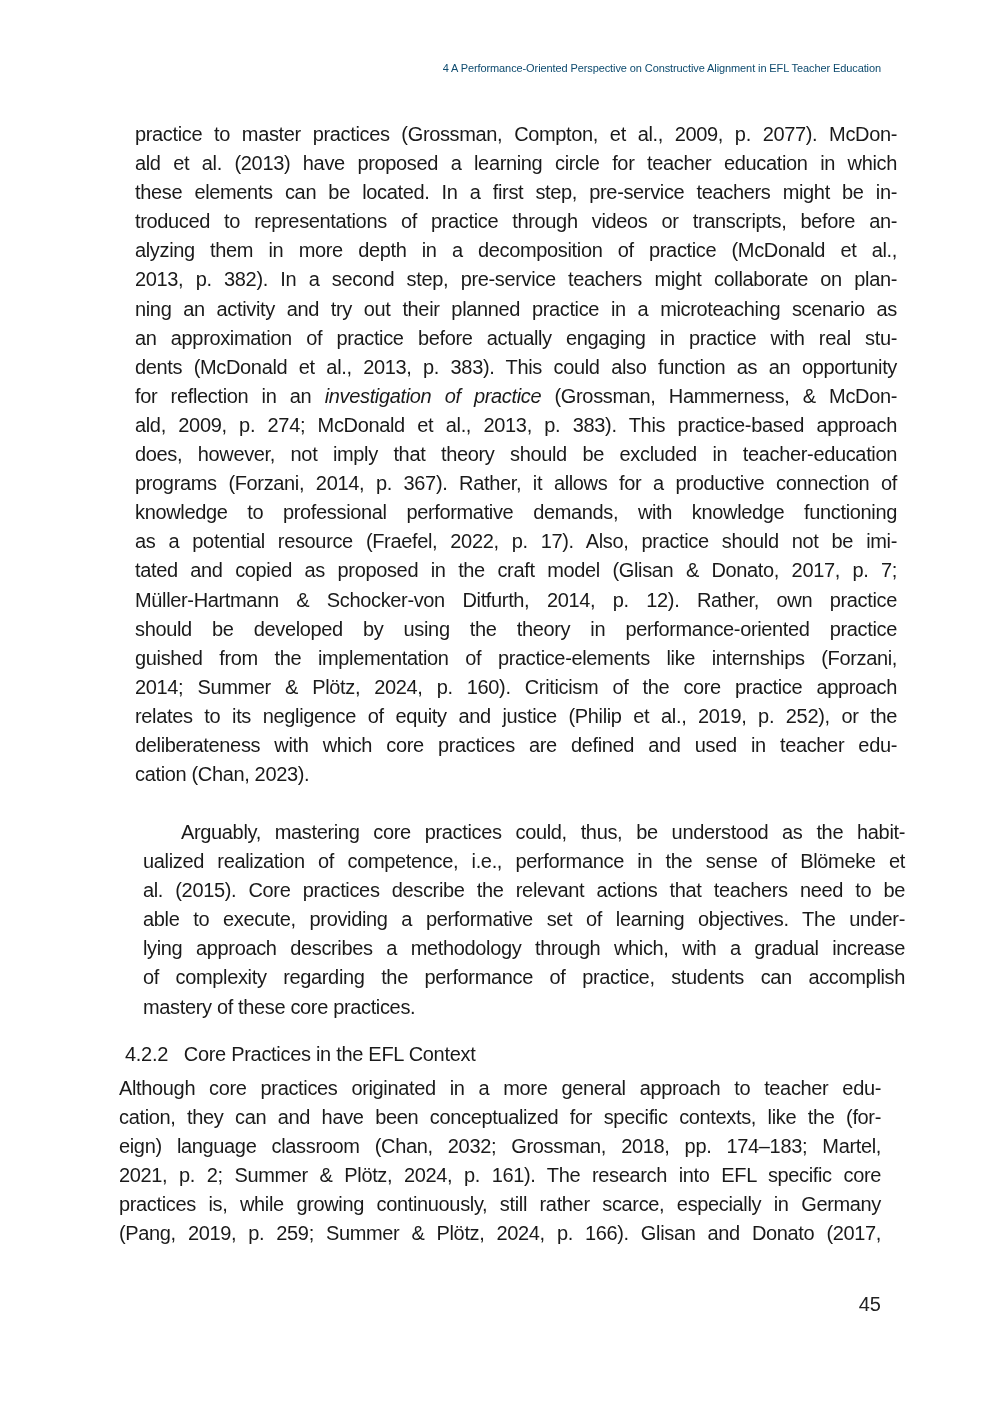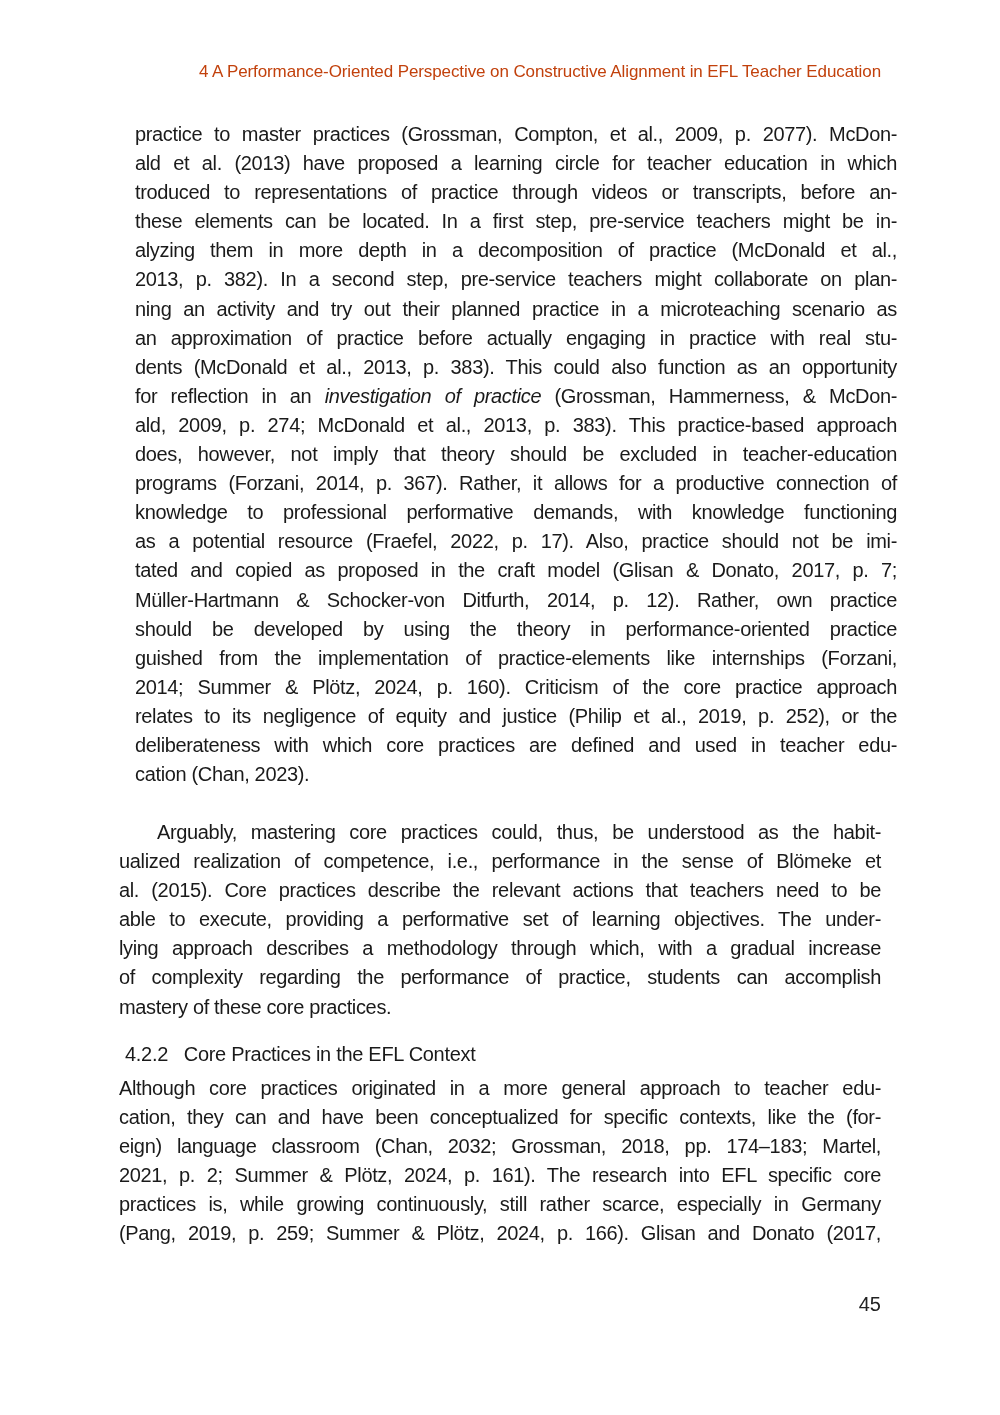--- a/index.html
+++ b/index.html
@@ -12,36 +12,36 @@
       height: 1415px;
       position: relative;
       overflow: hidden;
       color: #1a1a1a;
       font-family: "Liberation Sans", "DejaVu Sans", sans-serif;
     }
     .running-head {
       position: absolute;
       top: 62px;
       right: 119px;
-      font-size: 17px;
-      color: #c2410c;
+      font-size: 11px;
+      color: #0c4a6e;
       white-space: nowrap;
       letter-spacing: -0.1px;
       text-align: right;
     }
     .body-text {
       position: absolute;
       left: 119px;
       width: 762px;
       font-size: 20px;
       line-height: 29.1px;
       letter-spacing: -0.35px;
     }
     .block-1 { top: 120px; margin-left: 16px; }
-    .block-2 { top: 818px; }
+    .block-2 { top: 818px; margin-left: 24px; }
     .heading {
       position: absolute;
       left: 125px;
       top: 1040px;
       font-size: 20px;
       line-height: 29px;
       letter-spacing: -0.3px;
       white-space: pre;
       text-align: right;
     }
@@ -69,22 +69,22 @@
     }
   </style>
 </head>
 <body>
 
 <div class="running-head">4 A Performance-Oriented Perspective on Constructive Alignment in EFL Teacher Education</div>
 
 <div class="body-text block-1">
   <span class="line">practice to master practices (Grossman, Compton, et al., 2009, p. 2077). McDon-</span>
   <span class="line">ald et al. (2013) have proposed a learning circle for teacher education in which</span>
+  <span class="line">these elements can be located. In a first step, pre-service teachers might be in-</span>
   <span class="line">troduced to representations of practice through videos or transcripts, before an-</span>
-  <span class="line">these elements can be located. In a first step, pre-service teachers might be in-</span>
   <span class="line">alyzing them in more depth in a decomposition of practice (McDonald et al.,</span>
   <span class="line">2013, p. 382). In a second step, pre-service teachers might collaborate on plan-</span>
   <span class="line">ning an activity and try out their planned practice in a microteaching scenario as</span>
   <span class="line">an approximation of practice before actually engaging in practice with real stu-</span>
   <span class="line">dents (McDonald et al., 2013, p. 383). This could also function as an opportunity</span>
   <span class="line"><span>for reflection in an </span><em>investigation of practice</em><span> (Grossman, Hammerness, &amp; McDon-</span></span>
   <span class="line">ald, 2009, p. 274; McDonald et al., 2013, p. 383). This practice-based approach</span>
   <span class="line">does, however, not imply that theory should be excluded in teacher-education</span>
   <span class="line">programs (Forzani, 2014, p. 367). Rather, it allows for a productive connection of</span>
   <span class="line">knowledge to professional performative demands, with knowledge functioning</span>

